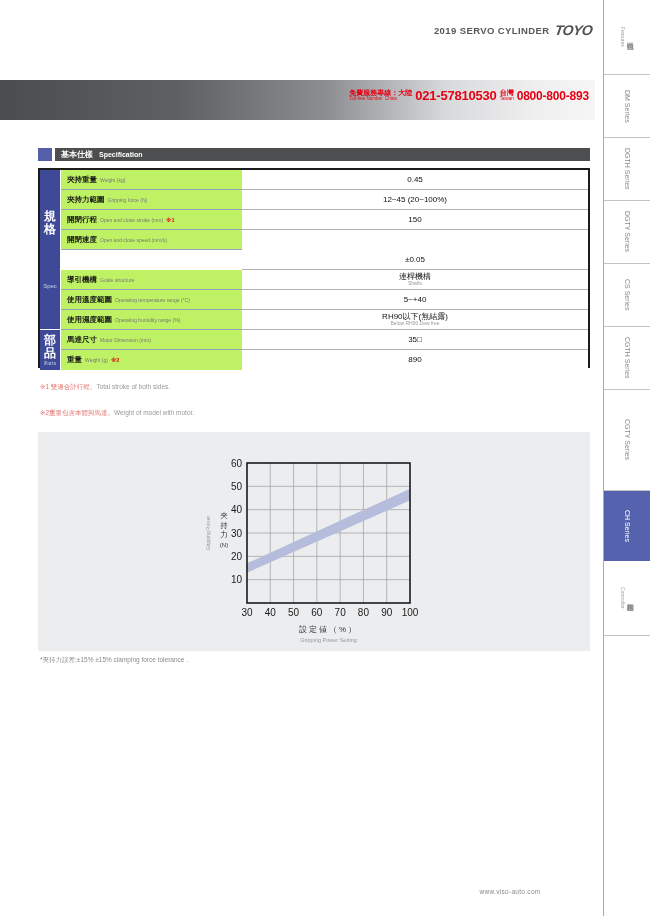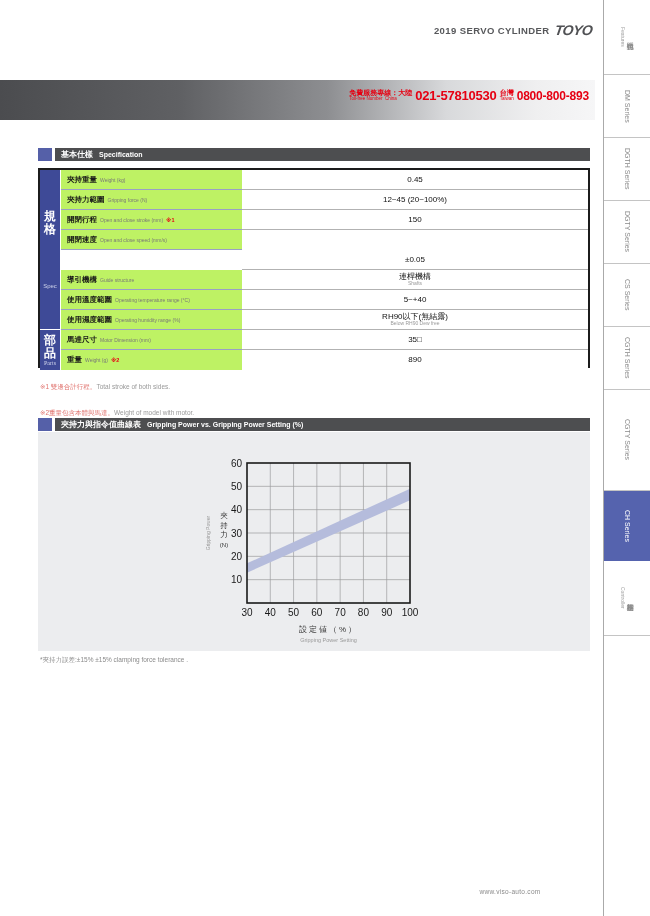--- a/index.html
+++ b/index.html
@@ -177,27 +177,20 @@
       <div class="cell-val last" style="grid-row: 10;">
         <span class="val-main">890</span>
       </div>
     </div>
 
   <div class="footnotes" id="spec-footnotes">
       <div><span class="fn-zh">※1 雙邊合計行程。</span><span class="fn-en">Total stroke of both sides.</span></div>
       <div><span class="fn-zh">※2重量包含本體與馬達。</span><span class="fn-en">Weight of model with motor.</span></div>
     </div>
 
-  <div class="sec-bar" style="top:418px;">
-    <div class="sec-square"></div>
-    <div class="sec-body">
-      <span class="sec-zh">夾持力與指令值曲線表</span>
-      <span class="sec-en">Gripping Power vs. Gripping Power Setting (%)</span>
-    </div>
-  </div>
 
   <div class="chart-panel">
     <svg class="chart-svg" id="chart-svg" width="290" height="206">
         <line x1="82.28571428571428" y1="21" x2="82.28571428571428" y2="161" stroke="#9c9c9e" stroke-width="0.7"></line>
         <line x1="105.57142857142857" y1="21" x2="105.57142857142857" y2="161" stroke="#9c9c9e" stroke-width="0.7"></line>
         <line x1="128.85714285714283" y1="21" x2="128.85714285714283" y2="161" stroke="#9c9c9e" stroke-width="0.7"></line>
         <line x1="152.14285714285714" y1="21" x2="152.14285714285714" y2="161" stroke="#9c9c9e" stroke-width="0.7"></line>
         <line x1="175.42857142857144" y1="21" x2="175.42857142857144" y2="161" stroke="#9c9c9e" stroke-width="0.7"></line>
         <line x1="198.7142857142857" y1="21" x2="198.7142857142857" y2="161" stroke="#9c9c9e" stroke-width="0.7"></line>
         <line x1="59" y1="137.66666666666666" x2="222" y2="137.66666666666666" stroke="#9c9c9e" stroke-width="0.7"></line>

